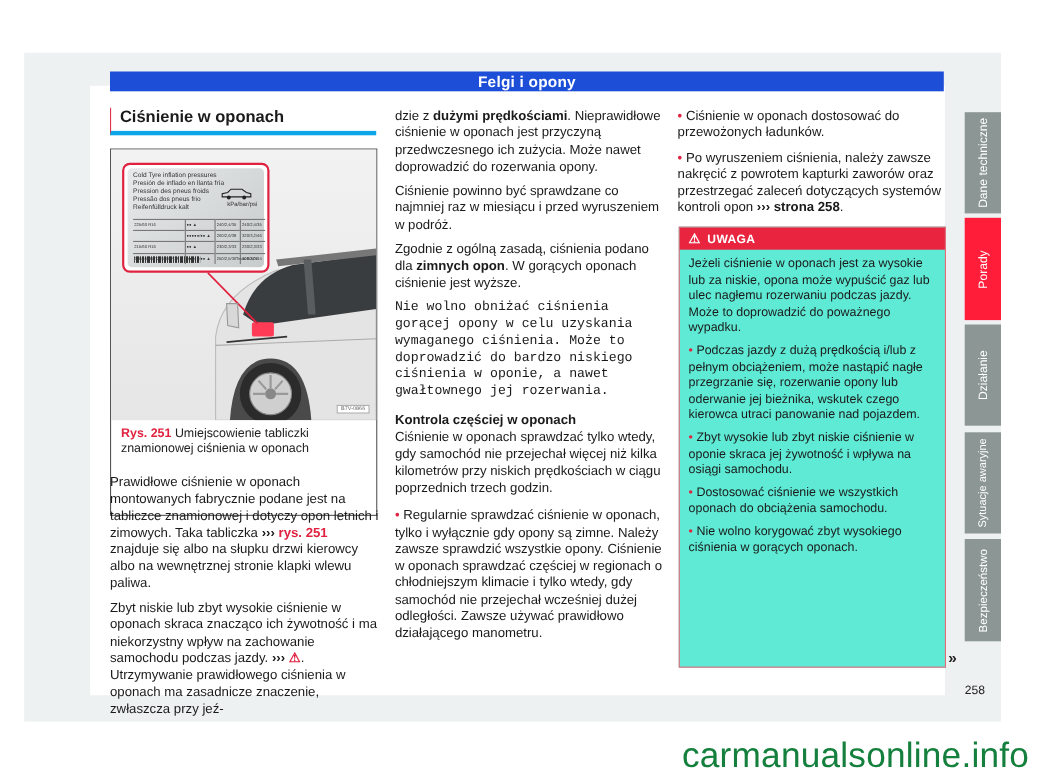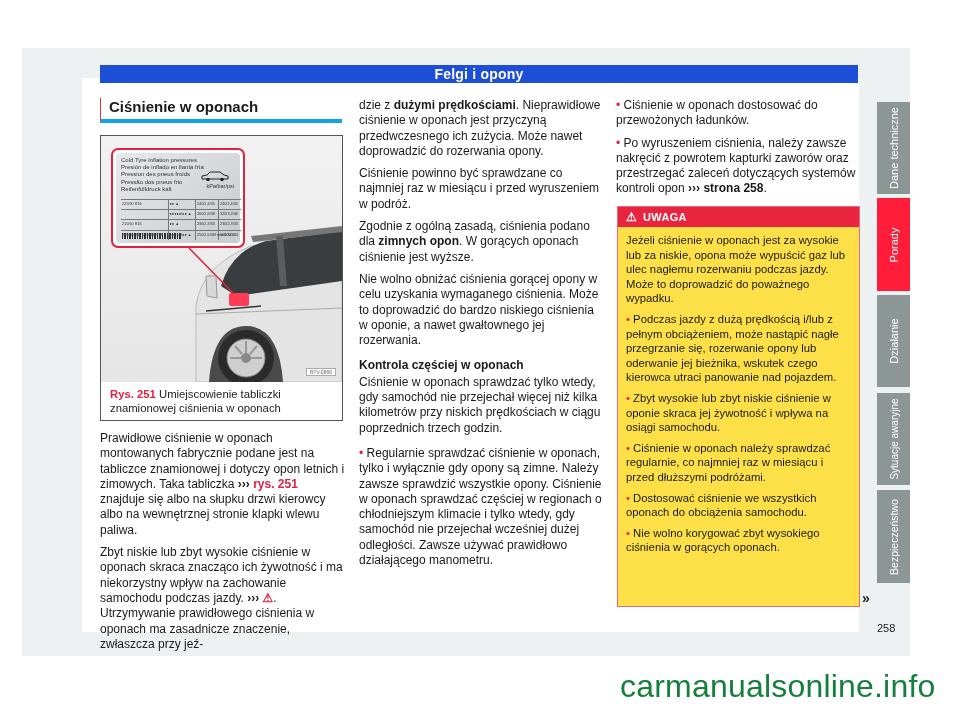--- a/index.html
+++ b/index.html
@@ -7,21 +7,21 @@
   body { font-family: "Liberation Sans", sans-serif; color: #1a1a1a; position: relative; }
 
   .page-bg { position: absolute; left: 0; top: 0; width: 960px; height: 708px; background: #ffffff; }
   .sheet-bg { position: absolute; left: 22px; top: 48px; width: 888px; height: 608px; background: #eef1f2; }
   .sheet { position: absolute; left: 82px; top: 78px; width: 777px; height: 554px; background: #ffffff; }
 
   .header-bar { position: absolute; left: 100px; top: 65px; width: 758px; height: 18px; background: #1d4ed8; color: #fff; font-size: 14px; font-weight: bold; text-align: center; line-height: 19px; letter-spacing: 0.2px; }
 
   .section-title { position: absolute; left: 100px; top: 98px; width: 242px; height: 25px; border-left: 1px solid #e0324a; border-bottom: 4px solid #0ea5e9; padding-left: 8px; font-size: 15px; font-weight: bold; color: #1a1a1a; line-height: 18px; }
 
-  .figure { position: absolute; left: 100px; top: 135px; width: 243px; height: 286px; border: 1px solid #555; background: #ffffff; }
+  .figure { position: absolute; left: 100px; top: 135px; width: 243px; height: 334px; border: 1px solid #555; background: #ffffff; }
   .figure-art { position: absolute; left: 0; top: 0; width: 241px; height: 246px; background: linear-gradient(180deg,#f2f2f2 0%,#e6e6e6 100%); overflow: hidden; }
   .figure-caption { position: absolute; left: 9px; top: 251px; width: 228px; font-size: 11.3px; line-height: 14px; color: #222; }
   .figure-caption .ref { color: #e0213f; font-weight: bold; }
   .figure-code { position: absolute; right: 6px; top: 232px; font-size: 5px; color: #666; border: 1px solid #aaa; padding: 0 3px; background: #fff; }
 
   .label-card { position: absolute; left: 10px; top: 12px; width: 134px; height: 100px; border: 2px solid #e0213f; border-radius: 7px; background: #ffffff; padding: 3px; }
   .label-inner { width: 100%; height: 100%; border-radius: 4px; background: linear-gradient(135deg,#e7e9ea,#c7cccd); padding: 4px 5px; font-size: 6px; line-height: 7.2px; color: #333; position: relative; }
   .label-inner .units { position: absolute; right: 6px; top: 30px; font-size: 5.5px; }
   .label-car { position: absolute; right: 10px; top: 17px; width: 30px; height: 12px; }
   .label-table { position: absolute; left: 5px; top: 46px; width: 120px; border-collapse: collapse; font-size: 3.8px; color: #333; }
@@ -35,21 +35,21 @@
   .body-text b { font-weight: bold; }
   .body-text .ref { color: #e0213f; font-weight: bold; }
   .body-text .arrow { font-weight: bold; }
   .bullet { color: #e0213f; }
   .subhead { font-weight: bold; margin-bottom: 1px; }
 
   .col1 { left: 100px; top: 431px; width: 245px; }
   .col2 { left: 359px; top: 98px; width: 245px; }
   .col3 { left: 616px; top: 98px; width: 245px; }
 
-  .warning { position: absolute; left: 617px; top: 206px; width: 243px; height: 401px; background: #fde047; border: 1px solid #e76a7a; }
+  .warning { position: absolute; left: 617px; top: 206px; width: 243px; height: 401px; background: #5eead4; border: 1px solid #e76a7a; }
   .warning-head { height: 20px; background: #e8243f; color: #fff; font-size: 11px; font-weight: bold; line-height: 20px; padding-left: 8px; letter-spacing: 0.3px; }
   .warning-head .tri { display: inline-block; margin-right: 6px; font-size: 12px; }
   .warning-body { padding: 6px 8px 0 8px; font-size: 11.3px; line-height: 14.6px; font-weight: normal; color: #1a1a1a; }
   .warning-body p { margin-bottom: 6px; }
 
   .continue-mark { position: absolute; left: 862px; top: 590px; font-size: 14px; font-weight: bold; color: #222; }
   .page-number { position: absolute; left: 877px; top: 622px; font-size: 11px; color: #222; }
 
   .side-tabs { position: absolute; left: 877px; top: 80px; width: 33px; }
   .side-tab { position: absolute; left: 0; width: 33px; background: #8c9694; color: #fff; font-size: 11px; }
@@ -153,38 +153,37 @@
 
 <div class="body-text col1">
   <p><span>Prawidłowe ciśnienie w oponach montowanych fabrycznie podane jest na tabliczce znamionowej i dotyczy opon letnich i zimowych. Taka tabliczka </span><span class="arrow">›››</span><span class="ref"> rys. 251</span><span> znajduje się albo na słupku drzwi kierowcy albo na wewnętrznej stronie klapki wlewu paliwa.</span></p>
   <p><span>Zbyt niskie lub zbyt wysokie ciśnienie w oponach skraca znacząco ich żywotność i ma niekorzystny wpływ na zachowanie samochodu podczas jazdy. </span><span class="arrow">›››</span><span class="ref"> ⚠</span><span>. Utrzymywanie prawidłowego ciśnienia w oponach ma zasadnicze znaczenie, zwłaszcza przy jeź-</span></p>
 </div>
 
 <div class="body-text col2">
   <p><span>dzie z </span><b>dużymi prędkościami</b><span>. Nieprawidłowe ciśnienie w oponach jest przyczyną przedwczesnego ich zużycia. Może nawet doprowadzić do rozerwania opony.</span></p>
   <p>Ciśnienie powinno być sprawdzane co najmniej raz w miesiącu i przed wyruszeniem w podróż.</p>
   <p><span>Zgodnie z ogólną zasadą, ciśnienia podano dla </span><b>zimnych opon</b><span>. W gorących oponach ciśnienie jest wyższe.</span></p>
-  <p style="margin-bottom:10px;">Nie wolno obniżać ciśnienia gorącej opony w celu uzyskania wymaganego ciśnienia. Może to doprowadzić do bardzo niskiego ciśnienia w oponie, a nawet gwałtownego jej rozerwania.</p>
+  <p style="margin-bottom:10px;font-family:Liberation Mono, monospace;">Nie wolno obniżać ciśnienia gorącej opony w celu uzyskania wymaganego ciśnienia. Może to doprowadzić do bardzo niskiego ciśnienia w oponie, a nawet gwałtownego jej rozerwania.</p>
   <div class="subhead">Kontrola częściej w oponach</div>
   <p style="margin-bottom:10px;">Ciśnienie w oponach sprawdzać tylko wtedy, gdy samochód nie przejechał więcej niż kilka kilometrów przy niskich prędkościach w ciągu poprzednich trzech godzin.</p>
   <p><span class="bullet">•</span><span> Regularnie sprawdzać ciśnienie w oponach, tylko i wyłącznie gdy opony są zimne. Należy zawsze sprawdzić wszystkie opony. Ciśnienie w oponach sprawdzać częściej w regionach o chłodniejszym klimacie i tylko wtedy, gdy samochód nie przejechał wcześniej dużej odległości. Zawsze używać prawidłowo działającego manometru.</span></p>
 </div>
 
 <div class="body-text col3">
   <p><span class="bullet">•</span><span> Ciśnienie w oponach dostosować do przewożonych ładunków.</span></p>
   <p><span class="bullet">•</span><span> Po wyruszeniem ciśnienia, należy zawsze nakręcić z powrotem kapturki zaworów oraz przestrzegać zaleceń dotyczących systemów kontroli opon </span><span class="arrow">›››</span><b> strona 258</b><span>.</span></p>
 </div>
 
 <div class="warning">
   <div class="warning-head"><span class="tri">⚠</span><span>UWAGA</span></div>
   <div class="warning-body">
     <p>Jeżeli ciśnienie w oponach jest za wysokie lub za niskie, opona może wypuścić gaz lub ulec nagłemu rozerwaniu podczas jazdy. Może to doprowadzić do poważnego wypadku.</p>
     <p><span class="bullet">•</span><span> Podczas jazdy z dużą prędkością i/lub z pełnym obciążeniem, może nastąpić nagłe przegrzanie się, rozerwanie opony lub oderwanie jej bieżnika, wskutek czego kierowca utraci panowanie nad pojazdem.</span></p>
     <p><span class="bullet">•</span><span> Zbyt wysokie lub zbyt niskie ciśnienie w oponie skraca jej żywotność i wpływa na osiągi samochodu.</span></p>
-    <p><span class="bullet">•</span><span> Ciśnienie w oponach należy sprawdzać regularnie, co najmniej raz w miesiącu i przed dłuższymi podróżami.</span></p>
     <p><span class="bullet">•</span><span> Dostosować ciśnienie we wszystkich oponach do obciążenia samochodu.</span></p>
     <p><span class="bullet">•</span><span> Nie wolno korygować zbyt wysokiego ciśnienia w gorących oponach.</span></p>
   </div>
 </div>
 
 <div class="continue-mark">»</div>
 <div class="page-number">258</div>
 
 <div class="side-tabs">
   <div class="side-tab" style="top:22px;height:92px;">

